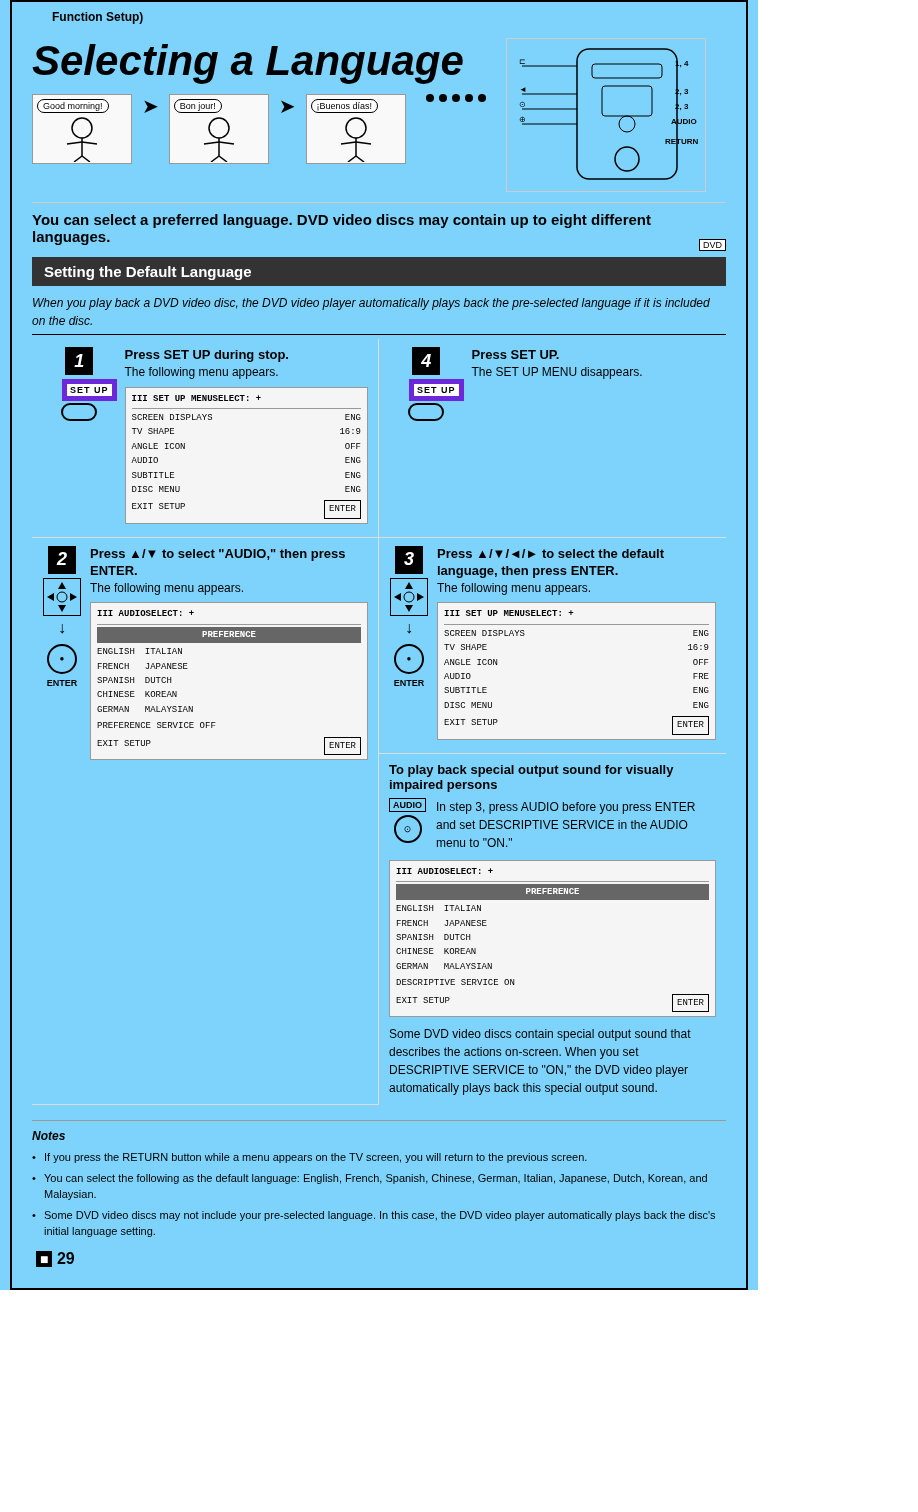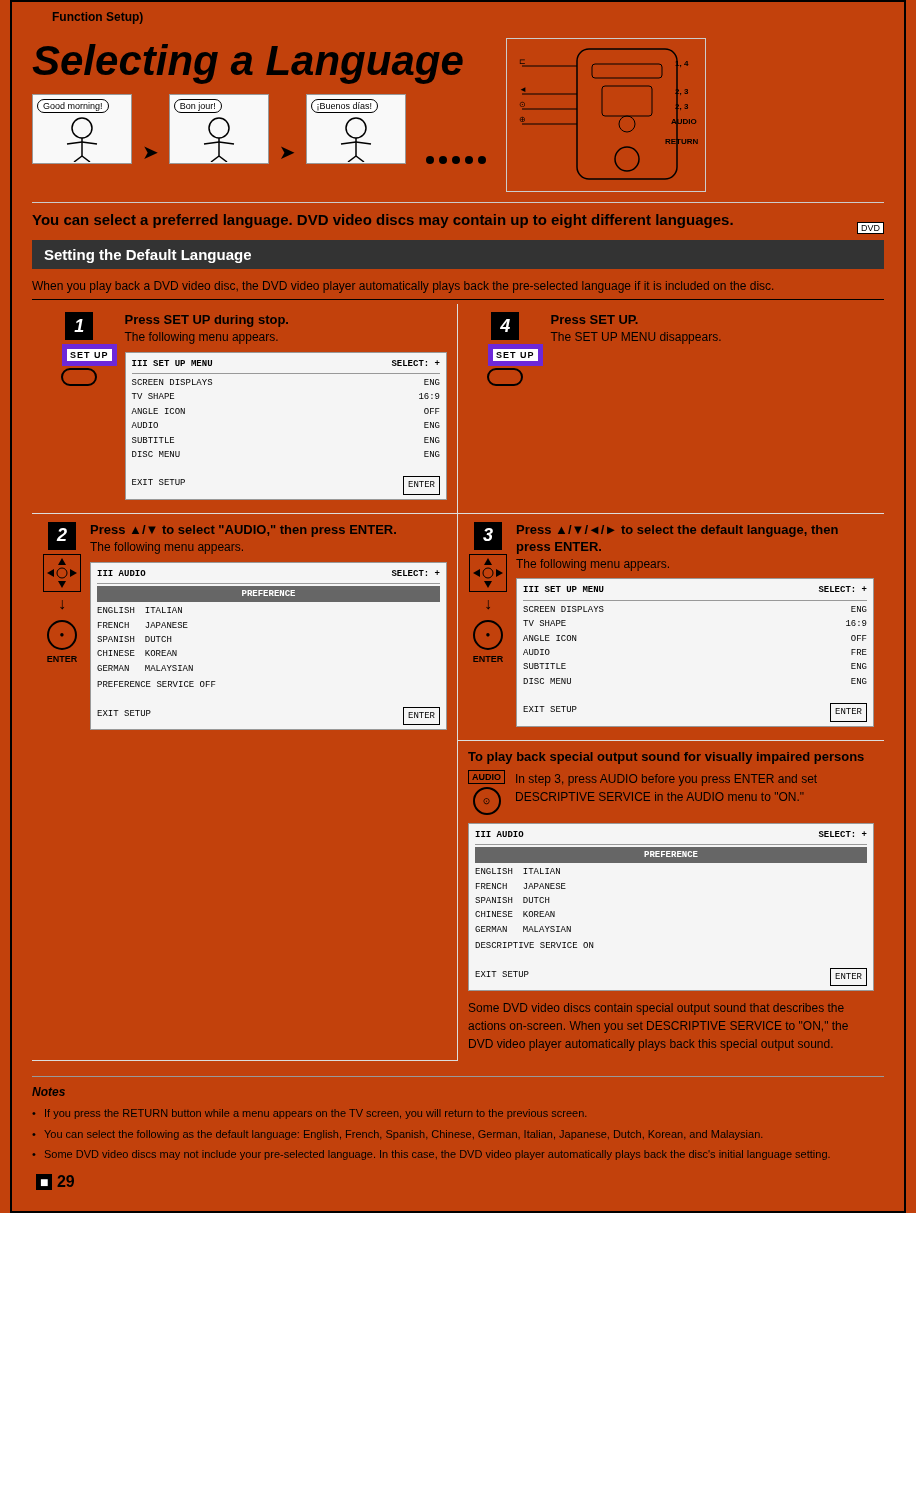--- a/index.html
+++ b/index.html
@@ -5,23 +5,23 @@
     * { margin: 0; padding: 0; box-sizing: border-box; }
     body {
       width: 918px;
       min-height: 1512px;
       background: #fff;
       font-family: Arial, Helvetica, sans-serif;
       font-size: 13px;
       color: #000;
     }
     .page-wrapper {
-      width: 916px;
+      width: 758px;
       padding: 0;
-      background: #c2410c;
+      background: #7dd3fc;
     }
     
     .breadcrumb-bar {
       padding: 8px 20px 4px 20px;
       font-size: 12px;
       font-weight: bold;
     }
     .breadcrumb-bar span {
       font-weight: bold;
       font-size: 12px;
@@ -56,21 +56,21 @@
     }
     .remote-diagram-inner {
       border: 1px solid #ccc;
       padding: 5px 10px;
       font-size: 11px;
       position: relative;
     }
     
     .illustration-row {
       display: flex;
-      align-items: flex-end;
+      align-items: flex-start;
       padding: 10px 0;
       gap: 10px;
     }
     .illustration-box {
       width: 100px;
       height: 70px;
       border: 1px solid #999;
       display: flex;
       align-items: center;
       justify-content: center;
@@ -122,20 +122,21 @@
       color: #fff;
       padding: 6px 12px;
       font-size: 15px;
       font-weight: bold;
       margin: 8px 0;
     }
     
     .section-desc {
       font-size: 12px;
       line-height: 1.5;
+      font-style: italic;
     }
     
     .steps-grid {
       display: grid;
       grid-template-columns: 1fr 1fr;
       gap: 0;
     }
     .step-block {
       padding: 8px 10px;
       border-right: 1px solid #ddd;
@@ -197,38 +198,38 @@
       background: #f5f5f5;
       margin: 5px 0;
       line-height: 1.6;
     }
     .menu-box-header {
       font-weight: bold;
       border-bottom: 1px solid #999;
       margin-bottom: 2px;
       padding-bottom: 2px;
       display: flex;
-      justify-content: space-between;
+      justify-content: flex-start;
     }
     .menu-highlighted {
       background: #666;
       color: #fff;
       padding: 1px 2px;
       display: block;
       text-align: center;
       font-weight: bold;
     }
     .menu-row {
       display: flex;
       justify-content: space-between;
     }
     .menu-footer {
       display: flex;
       justify-content: space-between;
-      margin-top: 14px;
+      margin-top: 3px;
     }
     .enter-btn {
       border: 1px solid #000;
       padding: 1px 4px;
       font-size: 9px;
       font-family: 'Courier New', monospace;
     }
     
     .nav-icon {
       display: inline-flex;

